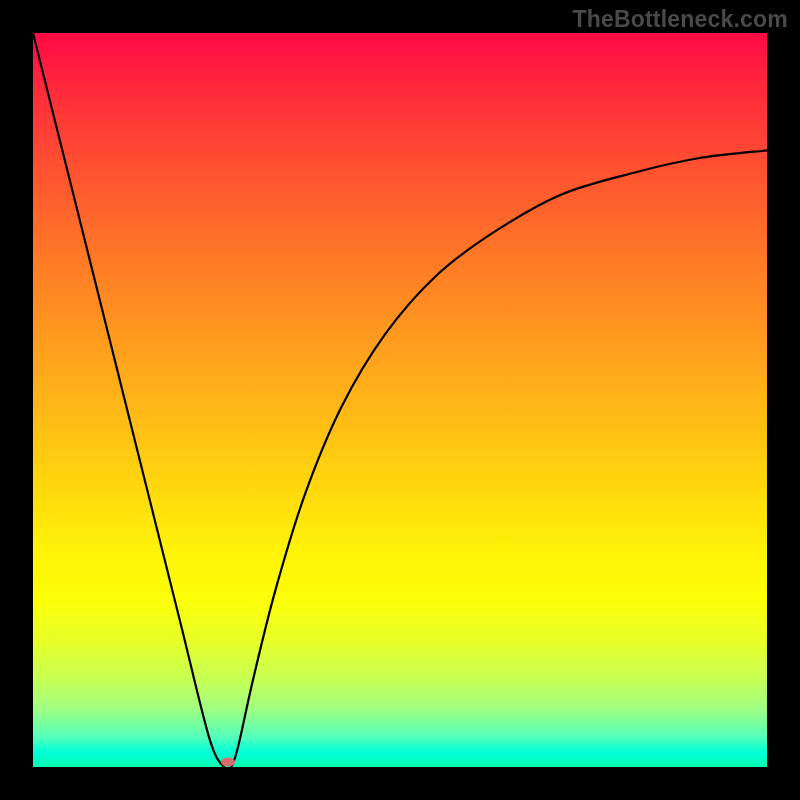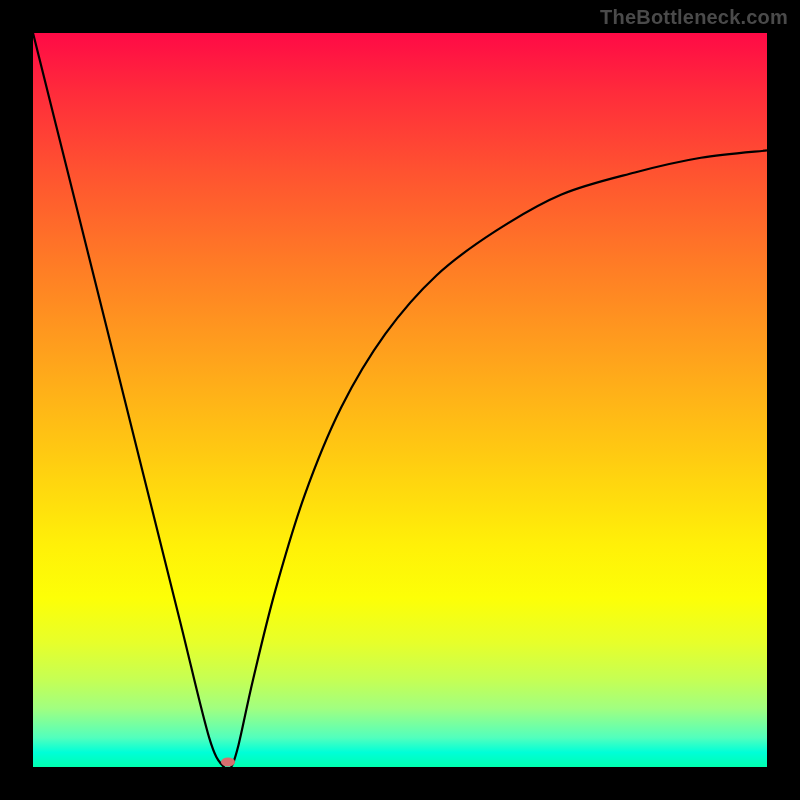--- a/index.html
+++ b/index.html
@@ -38,21 +38,21 @@
       #52ffbd 96%,
       #00ffd8 98%,
       #00ffb0 100%
     );
   }
   .watermark {
     position: absolute;
     top: 6px;
     right: 12px;
     color: #4a4a4a;
-    font-size: 20px;
+    font-size: 23px;
     font-weight: 600;
     letter-spacing: 0.2px;
     user-select: none;
   }
   svg.curve {
     position: absolute;
     left: 0;
     top: 0;
     width: 734px;
     height: 734px;

